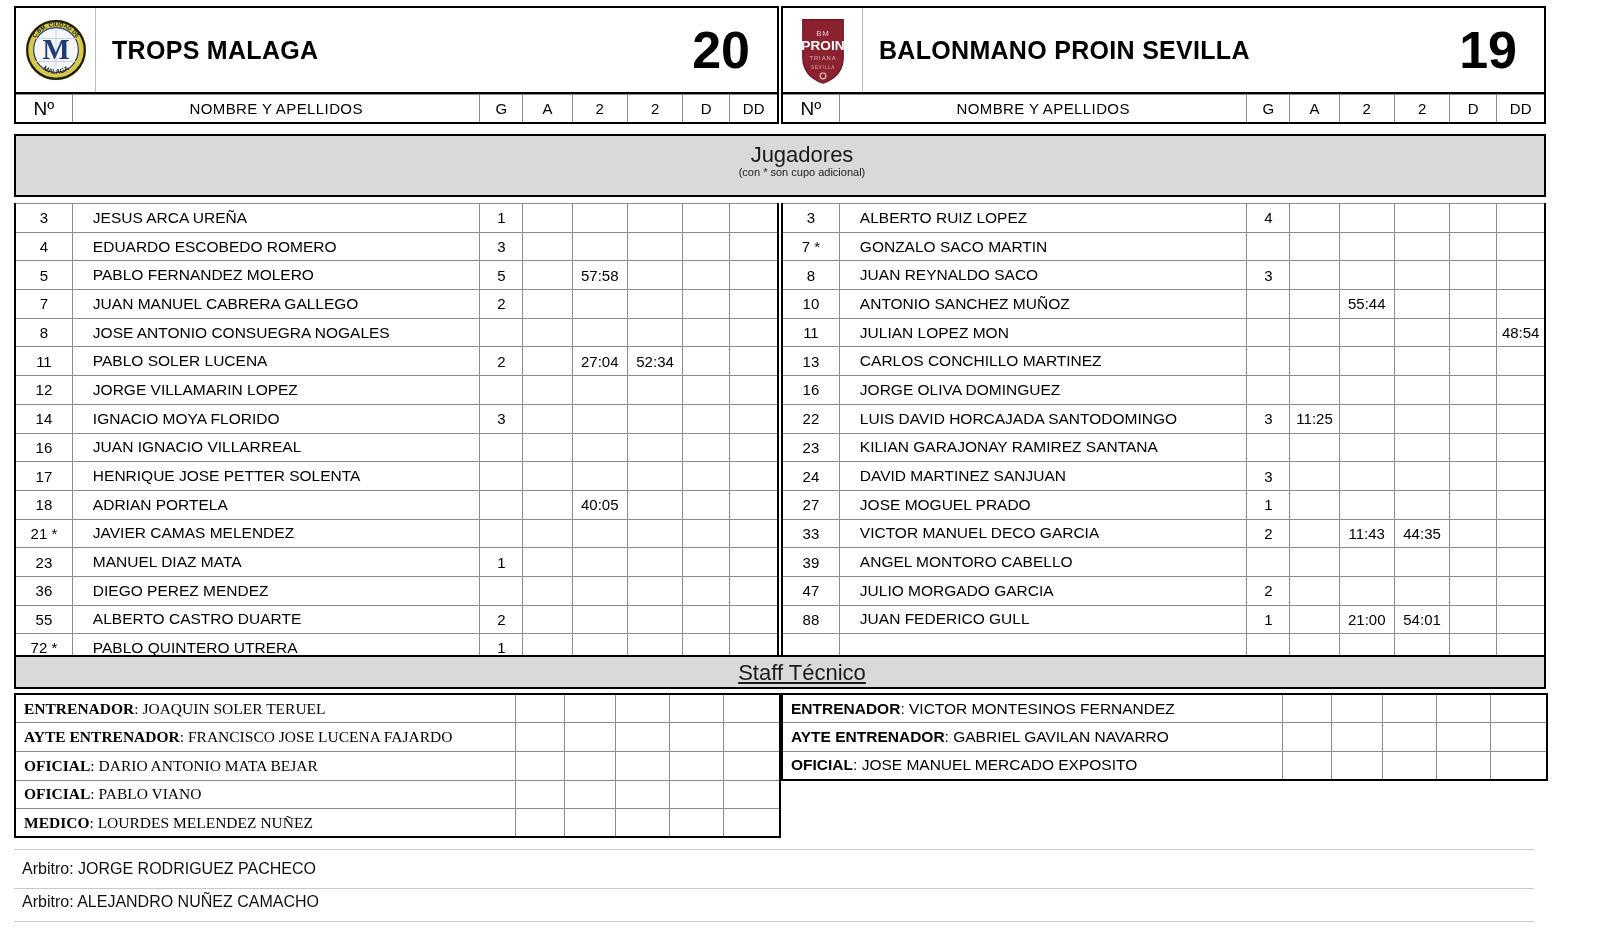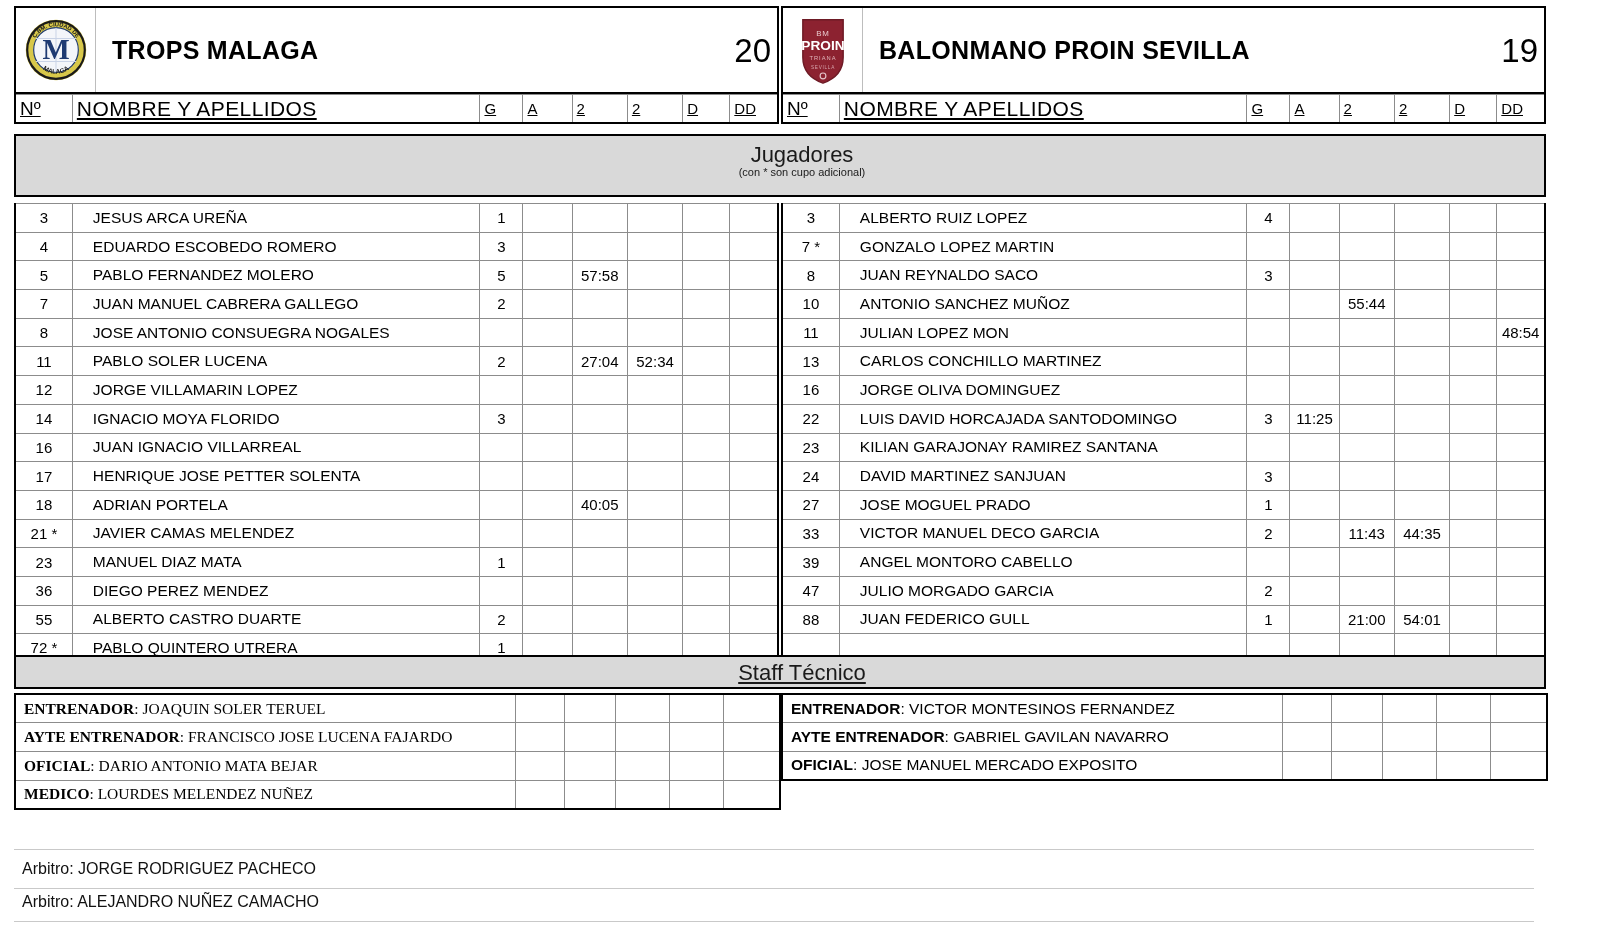--- a/index.html
+++ b/index.html
@@ -44,23 +44,23 @@
   .team-name {
     flex: 1 1 auto;
     padding-left: 16px;
     font-size: 25px;
     font-weight: bold;
     letter-spacing: .3px;
     white-space: nowrap;
   }
   .score {
     flex: 0 0 auto;
-    padding-right: 6px;
-    font-size: 33px;
-    font-weight: normal;
+    padding-right: 27px;
+    font-size: 52px;
+    font-weight: bold;
     line-height: 1;
   }
 
   
   table.grid {
     border-collapse: collapse;
     table-layout: fixed;
     width: 765px;
     background: #fff;
   }
@@ -73,26 +73,26 @@
     vertical-align: middle;
     overflow: hidden;
     white-space: nowrap;
   }
 
   
   .hdr-table { border: 2.5px solid #000; border-top: none; }
   .hdr-table td {
     border: 1.6px solid #000;
     height: 32px;
+    text-align: center;
     font-weight: bold;
     font-size: 21px;
-    text-decoration: underline;
   }
   .hdr-table td.no-col  { font-size: 19px; }
-  .hdr-table td.name-col{ font-size: 21px; letter-spacing: .4px; }
+  .hdr-table td.name-col{ font-size: 15px; letter-spacing: .4px; }
 
   
   .banner {
     position: absolute;
     left: 14px;
     width: 1532px;
     background: #d9d9d9;
     border: 2.5px solid #000;
     text-align: center;
     color: #1a1a1a;
@@ -391,20 +391,28 @@
           </tr>
           <tr>
             <td class="c-role"><b>OFICIAL</b>: <span>DARIO ANTONIO MATA BEJAR</span></td>
             <td></td>
             <td></td>
             <td></td>
             <td></td>
             <td></td>
           </tr>
           <tr>
+            <td class="c-role"><b>OFICIAL</b>: <span>PABLO VIANO</span></td>
+            <td></td>
+            <td></td>
+            <td></td>
+            <td></td>
+            <td></td>
+          </tr>
+          <tr>
             <td class="c-role"><b>MEDICO</b>: <span>LOURDES MELENDEZ NUÑEZ</span></td>
             <td></td>
             <td></td>
             <td></td>
             <td></td>
             <td></td>
           </tr>
         </tbody>
     </table>
   </div>
@@ -469,21 +477,21 @@
             <td class="c-name">ALBERTO RUIZ LOPEZ</td>
             <td class="c-val">4</td>
             <td class="c-val"></td>
             <td class="c-val"></td>
             <td class="c-val"></td>
             <td class="c-val"></td>
             <td class="c-val"></td>
           </tr>
           <tr>
             <td class="c-no">7 *</td>
-            <td class="c-name">GONZALO LOPEZ MARTIN</td>
+            <td class="c-name">GONZALO SACO MARTIN</td>
             <td class="c-val"></td>
             <td class="c-val"></td>
             <td class="c-val"></td>
             <td class="c-val"></td>
             <td class="c-val"></td>
             <td class="c-val"></td>
           </tr>
           <tr>
             <td class="c-no">8</td>
             <td class="c-name">JUAN REYNALDO SACO</td>

